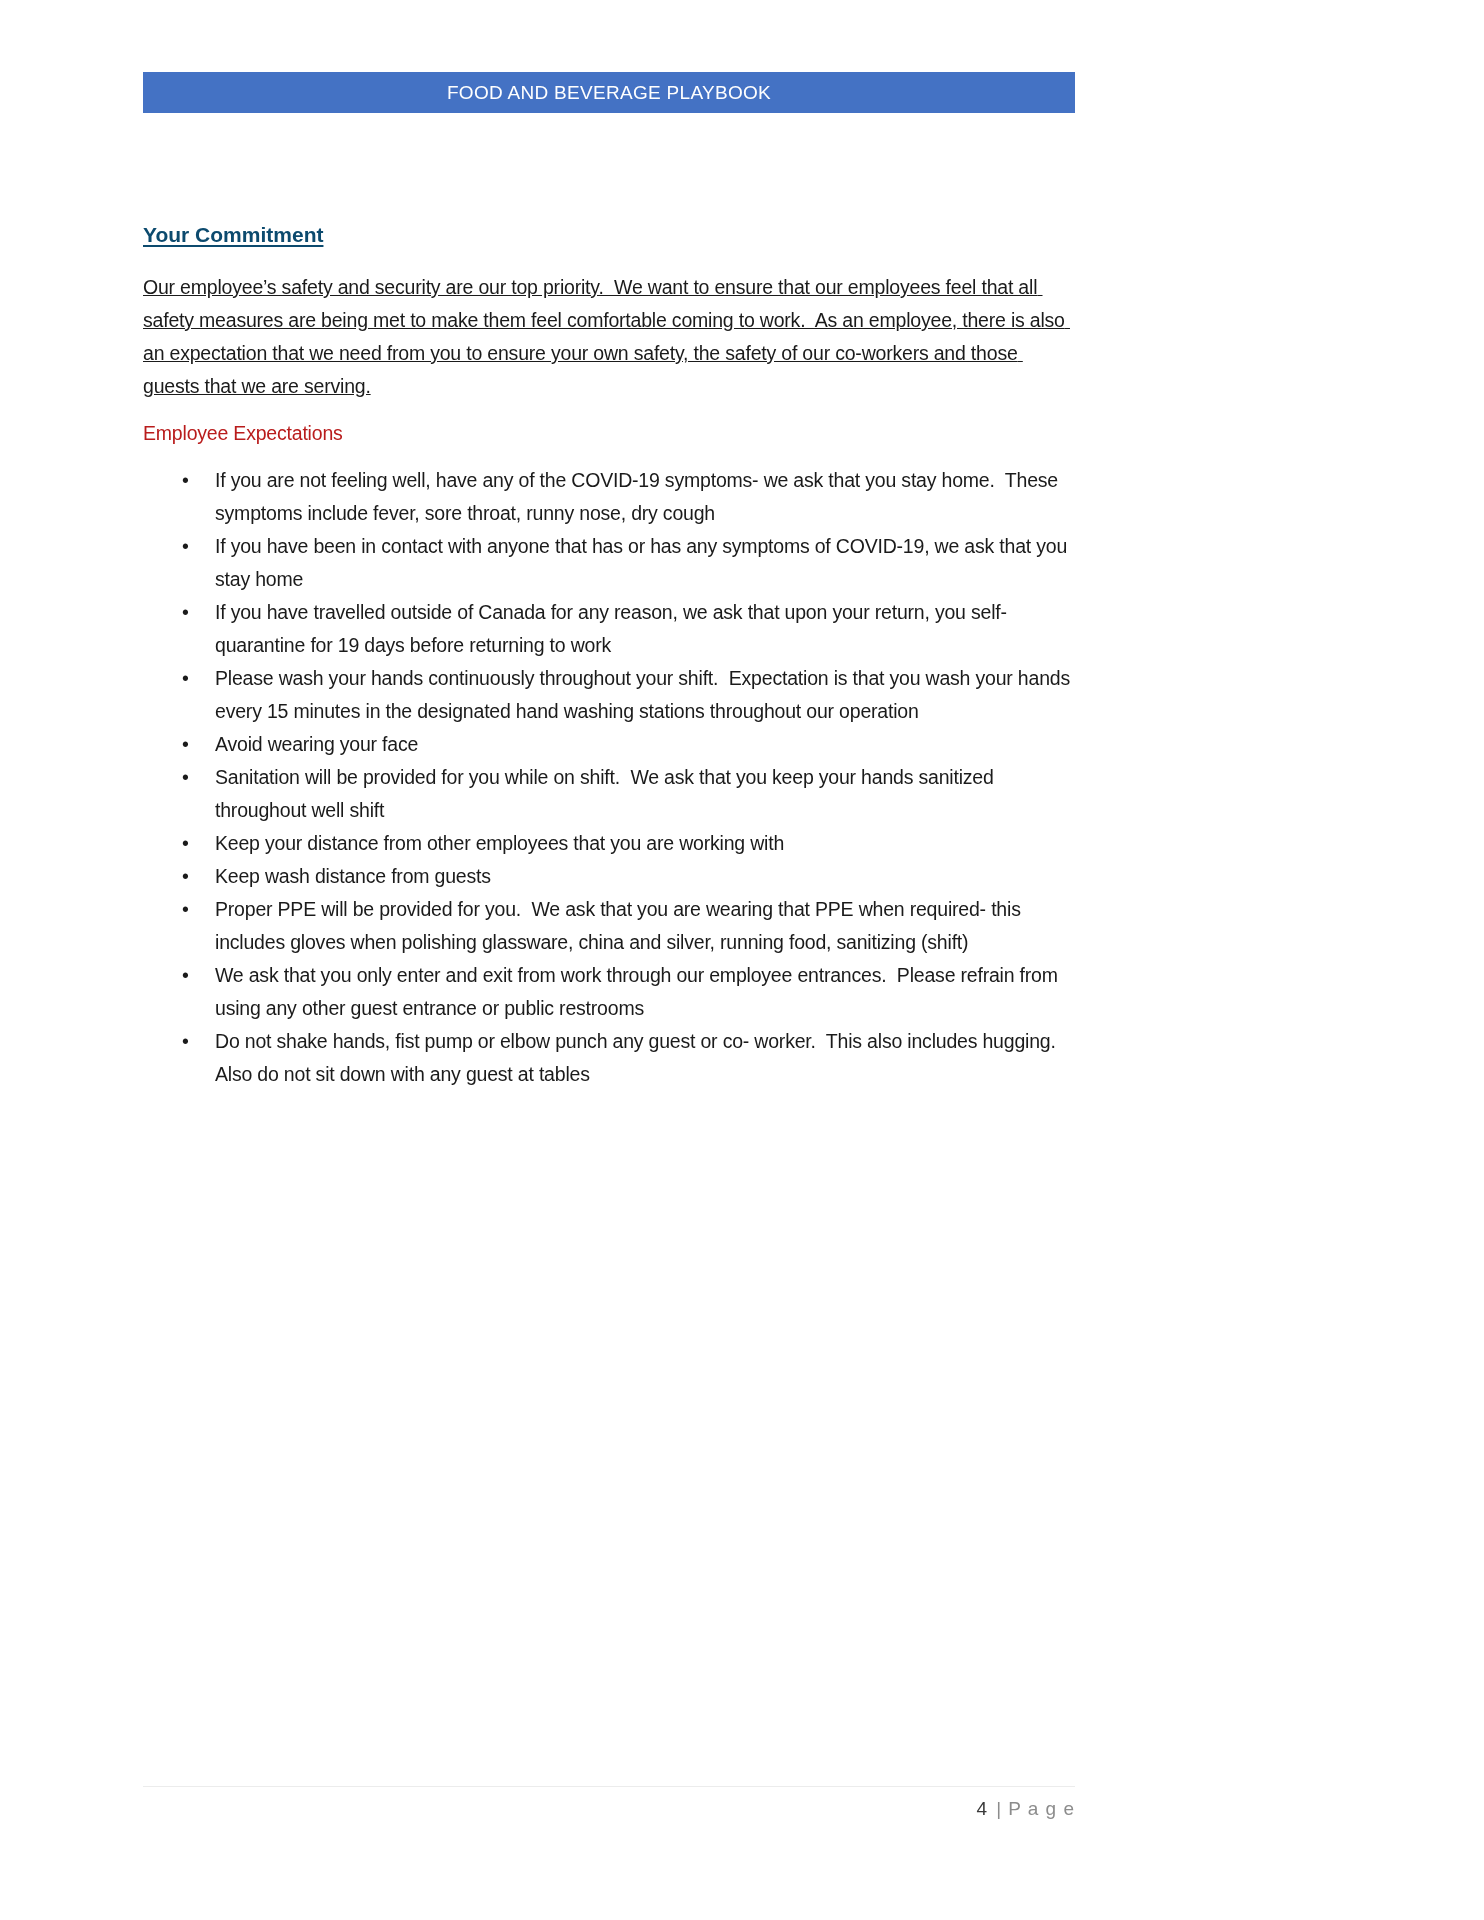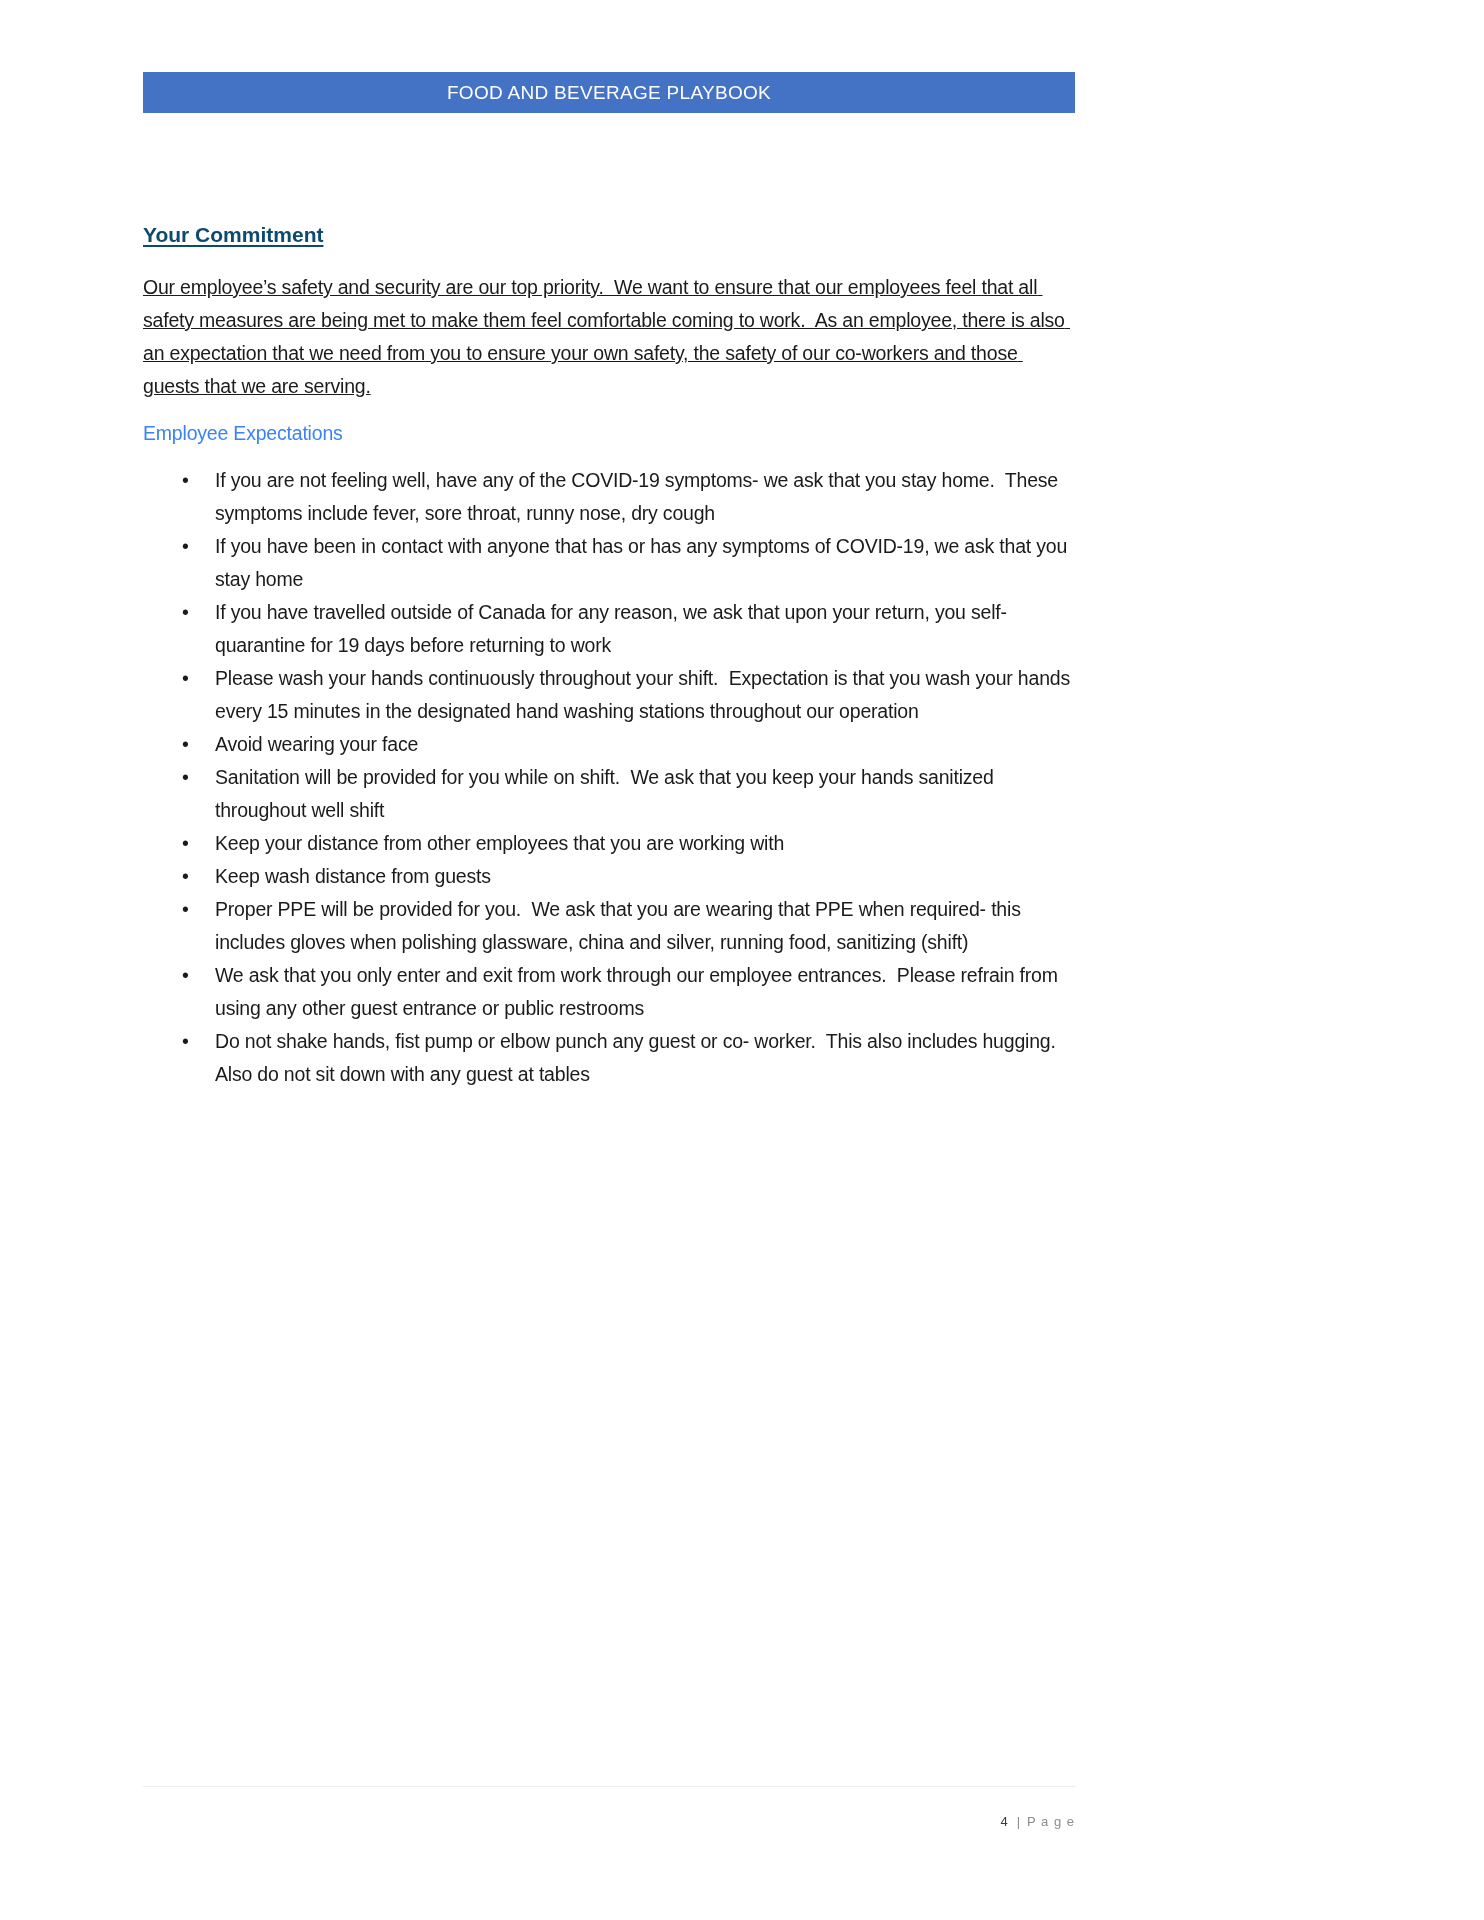--- a/index.html
+++ b/index.html
@@ -55,21 +55,21 @@
     color: #1b1b1b;
     white-space: pre-wrap;
     text-decoration: underline;
   }
 
   .subheading {
     margin-top: 14px;
     font-size: 19.5px;
     letter-spacing: -0.2px;
     line-height: 33px;
-    color: #3b82f6;
+    color: #b91c1c;
     white-space: pre-wrap;
   }
 
   .bullets {
     margin-top: 14px;
   }
   .bullet {
     display: flex;
     align-items: flex-start;
     font-size: 19.5px;
@@ -88,23 +88,23 @@
     flex: 1 1 auto;
     white-space: pre-wrap;
   }
 
   .footer {
     position: absolute;
     left: 143px;
     top: 1786px;
     width: 932px;
     border-top: 1px solid #ececec;
-    padding-top: 27px;
+    padding-top: 11px;
     text-align: right;
-    font-size: 13px;
+    font-size: 19px;
   }
   .footer .num { color: #3a3a3a; white-space: pre-wrap; }
   .footer .sep { color: #8c8c8c; margin: 0 7px 0 9px; white-space: pre-wrap; }
   .footer .label { color: #8c8c8c; letter-spacing: 1px; white-space: pre-wrap; }
 </style>
 </head>
 <body>
 
 <div class="page">
   <div class="content">

